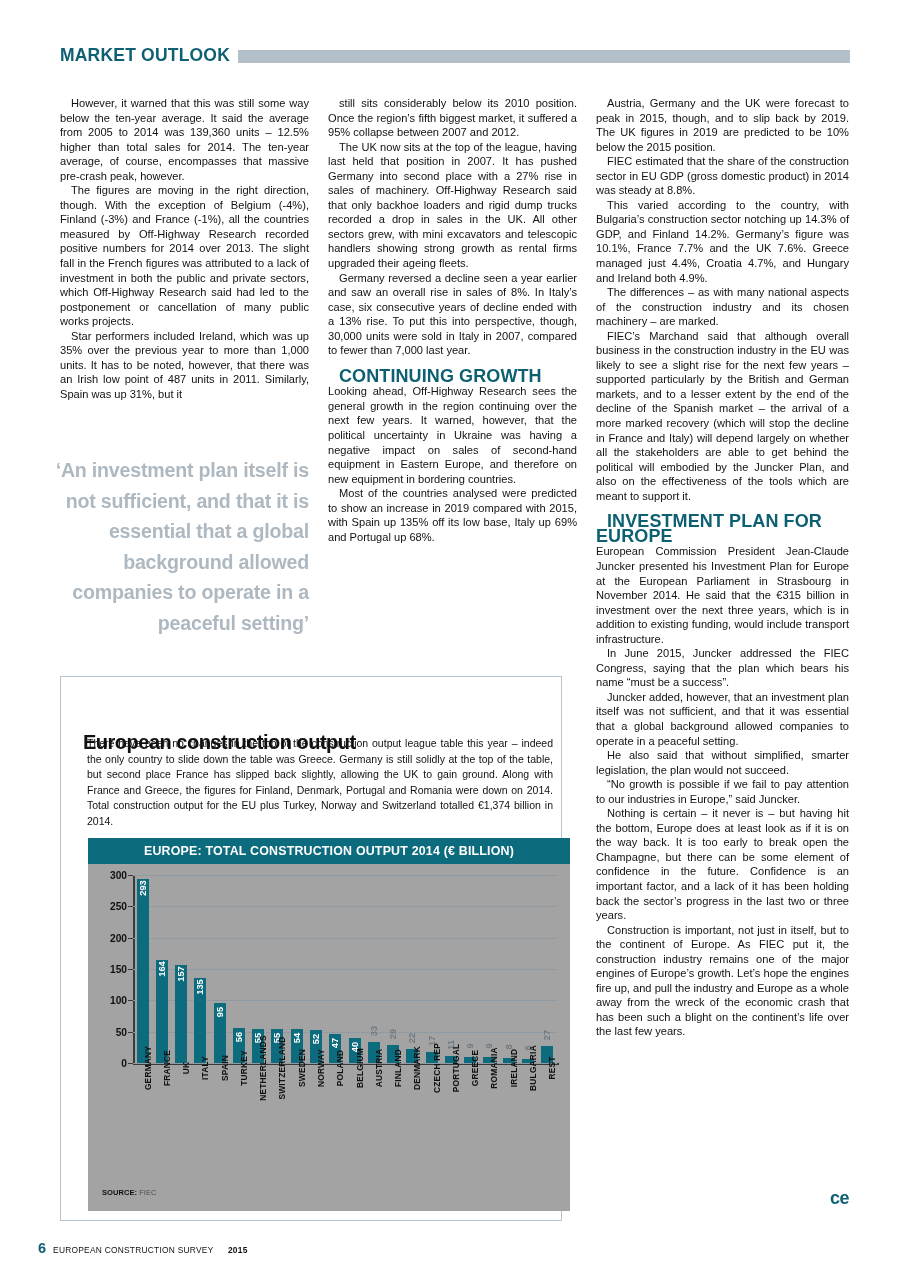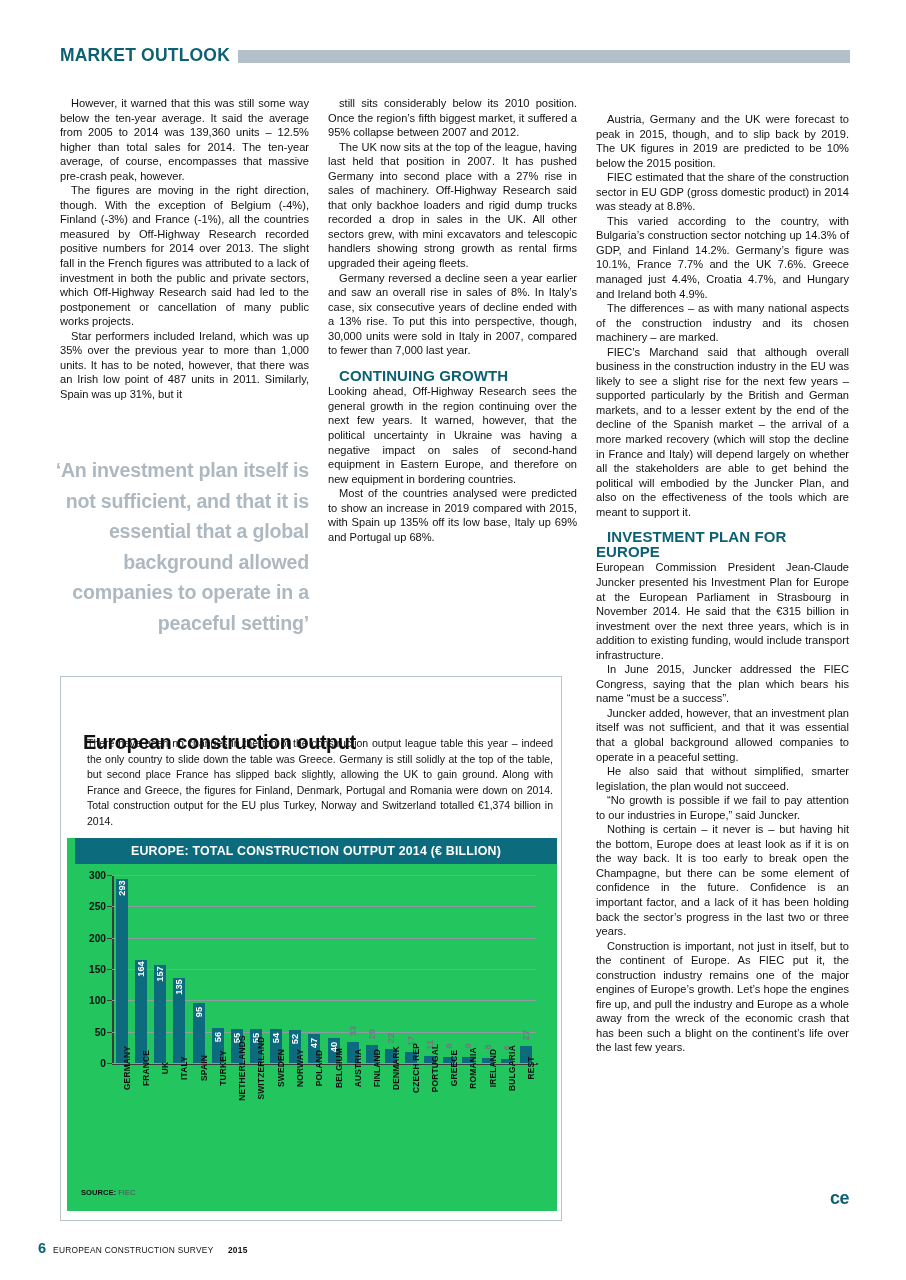--- a/index.html
+++ b/index.html
@@ -59,32 +59,32 @@
   .col p {
     margin: 0;
     text-indent: 11px;
   }
   .col p.noindent {
     text-indent: 0;
   }
   .subhead {
     color: #0d5f72;
     font-weight: bold;
-    font-size: 15px;
+    font-size: 18px;
     letter-spacing: 0.1px;
     margin: 0;
     padding-top: 11px;
     padding-bottom: 1px;
     text-indent: 0;
     text-align: left;
   }
 
   #col1-top { left: 60px; top: 96px; width: 249px; }
   #col2-top { left: 328px; top: 96px; width: 249px; }
-  #col3 { left: 596px; top: 112px; width: 253px; }
+  #col3 { left: 596px; top: 96px; width: 253px; }
 
   
   .pullquote {
     position: absolute;
     left: 52px;
     top: 455px;
     width: 257px;
     font-size: 19.6px;
     line-height: 30.6px;
     font-weight: bold;
@@ -122,26 +122,25 @@
     font-size: 10.5px;
     line-height: 15.6px;
     text-align: justify;
     color: #111111;
     margin-left: 8px;
   }
 
   
   .chart-wrap {
     position: absolute;
-    left: 6px;
+    left: 27px;
     top: 161px;
     width: 482px;
     height: 373px;
-    background: #22c55e;
-    padding-left: 8px;
+    background: #a3a3a3;
   }
   .chart-header {
     height: 26px;
     background: #0d6b7e;
     color: #ffffff;
     font-size: 12.4px;
     font-weight: bold;
     letter-spacing: 0.2px;
     display: flex;
     align-items: center;

